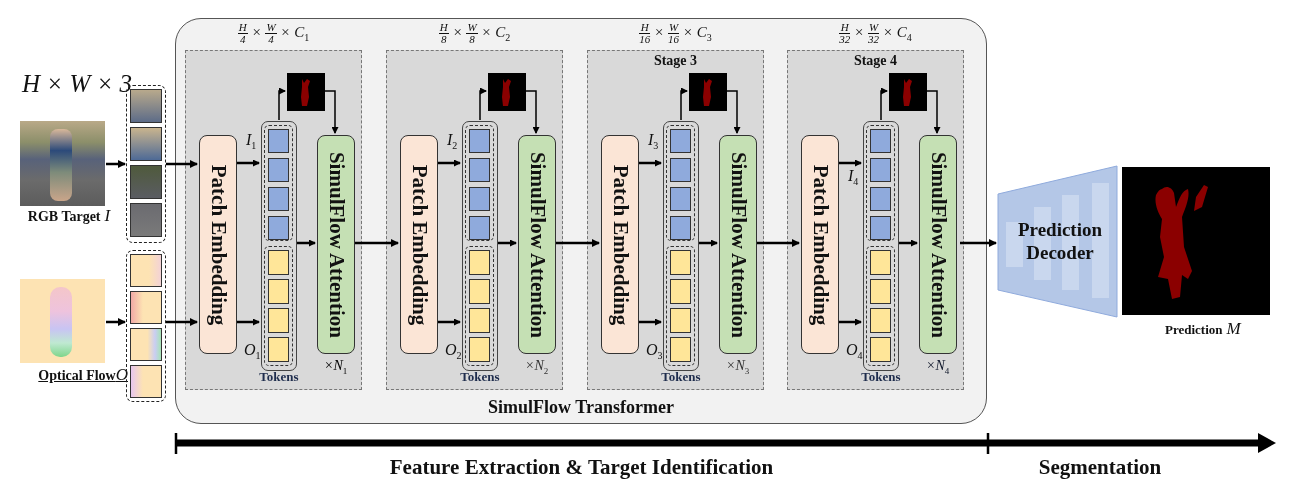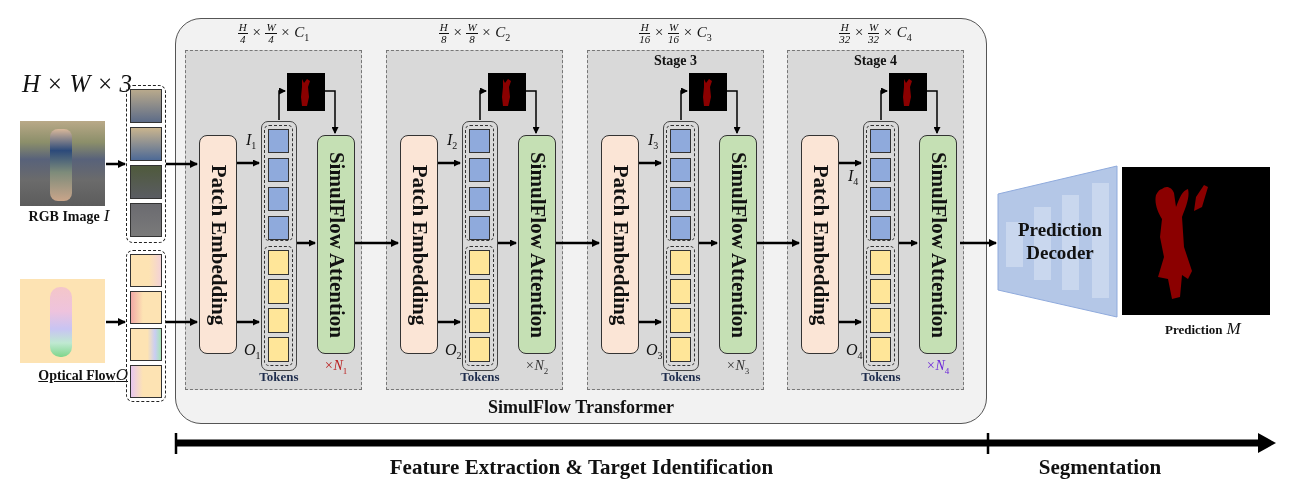--- a/index.html
+++ b/index.html
@@ -33,21 +33,21 @@
 </style>
 </head>
 <body>
 
 <div class="abs lbl-it" style="left:22px; top:70px; font-size:25px;">H × W × 3</div>
 
 <div class="abs" style="left:20px; top:121px; width:85px; height:85px; background:linear-gradient(180deg,#b9a988 0%,#8c8f6a 25%,#58627a 45%,#6b6b6b 70%,#5c5c5c 100%);">
   <div class="abs" style="left:30px; top:8px; width:22px; height:72px; background:linear-gradient(180deg,#d9b89a 0%,#2c4a7a 30%,#7d8b7a 60%,#c9a58a 100%); border-radius:8px;"></div>
 </div>
 <div class="abs" style="left:14px; top:206px; width:110px; text-align:center;">
-  <span class="bold-lbl">RGB Image</span>
+  <span class="bold-lbl">RGB Target</span>
   <span class="lbl-it" style="font-size:17px;">I</span>
 </div>
 
 <div class="abs" style="left:20px; top:279px; width:85px; height:84px; background:#fde3b3;">
   <div class="abs" style="left:30px; top:8px; width:22px; height:70px; border-radius:10px; background:linear-gradient(180deg,#f4c6c9 0%,#eec3dd 35%,#c8c4f3 60%,#bfe9d1 80%,#7fd58b 100%);"></div>
 </div>
 <div class="abs" style="left:8px; top:365px; width:120px; text-align:right;text-decoration:underline;">
   <span class="bold-lbl">Optical Flow</span><span class="lbl-it" style="font-size:17px;">O</span>
 </div>
 
@@ -89,21 +89,21 @@
           <div class="abs tok flow" style="left:3px; top:61px; width:21px; height:25px;"></div>
           <div class="abs tok flow" style="left:3px; top:90px; width:21px; height:25px;"></div>
         </div>
       </div>
       <div class="abs lbl-it" style="left:60px; top:80px;"><span>I</span><sub style="font-style:normal;font-size:10px;">1</sub></div>
       <div class="abs lbl-it" style="left:58px; top:290px;"><span>O</span><sub style="font-style:normal;font-size:10px;">1</sub></div>
       <div class="abs tokens-lbl" style="left:63px; top:318px; width:60px; text-align:center;">Tokens</div>
       <div class="abs block att" style="left:131px; top:84px; width:38px; height:219px;">
         <span class="vtext">SimulFlow Attention</span>
       </div>
-      <div class="abs lbl-it" style="left:138px; top:307px; font-size:14px; color:#b91c1c;"><span>×N</span><sub style="font-style:normal;font-size:9px;">1</sub></div>
+      <div class="abs lbl-it" style="left:138px; top:307px; font-size:14px; color:#000000;"><span>×N</span><sub style="font-style:normal;font-size:9px;">1</sub></div>
     </div>
     <div class="abs dim-label" style="left:386px;"><span class="frac"><span class="num">H</span><span>8</span></span> × <span class="frac"><span class="num">W</span><span>8</span></span> × <span>C</span><sub style="font-style:normal;font-size:10px;">2</sub></div>
     <div class="abs stage" style="left:386px;">
       <div class="abs mask" style="left:101px; top:22px; width:38px; height:38px;"><svg width="38" height="38">
           <path d="M15,6 L17,10 L20,6 L23,8 L21,14 L22,24 L20,33 L15,33 L14,24 L15,14 Z" fill="#8b0000"></path>
         </svg></div>
       <div class="abs block pe" style="left:13px; top:84px; width:38px; height:219px;">
         <span class="vtext">Patch Embedding</span>
       </div>
       <div class="abs tokcol" style="left:75px; top:70px; width:36px; height:250px;">
@@ -181,21 +181,21 @@
           <div class="abs tok flow" style="left:3px; top:61px; width:21px; height:25px;"></div>
           <div class="abs tok flow" style="left:3px; top:90px; width:21px; height:25px;"></div>
         </div>
       </div>
       <div class="abs lbl-it" style="left:60px; top:80px;margin-top:36px;"><span>I</span><sub style="font-style:normal;font-size:10px;">4</sub></div>
       <div class="abs lbl-it" style="left:58px; top:290px;"><span>O</span><sub style="font-style:normal;font-size:10px;">4</sub></div>
       <div class="abs tokens-lbl" style="left:63px; top:318px; width:60px; text-align:center;">Tokens</div>
       <div class="abs block att" style="left:131px; top:84px; width:38px; height:219px;">
         <span class="vtext">SimulFlow Attention</span>
       </div>
-      <div class="abs lbl-it" style="left:138px; top:307px; font-size:14px; color:#6d28d9;"><span>×N</span><sub style="font-style:normal;font-size:9px;">4</sub></div>
+      <div class="abs lbl-it" style="left:138px; top:307px; font-size:14px; color:#0f172a;"><span>×N</span><sub style="font-style:normal;font-size:9px;">4</sub></div>
     </div>
   </div>
 
 <svg class="overlay" width="1297" height="487">
   <polygon points="998,194 1117,166 1117,317 998,290" fill="#b4c7e7" stroke="#8faadc" stroke-width="1"></polygon>
   <rect x="1006" y="222" width="17" height="45" fill="#c9d7ee"></rect>
   <rect x="1034" y="207" width="17" height="73" fill="#c9d7ee"></rect>
   <rect x="1062" y="195" width="17" height="95" fill="#c9d7ee"></rect>
   <rect x="1092" y="183" width="17" height="115" fill="#c9d7ee"></rect>
 </svg>

